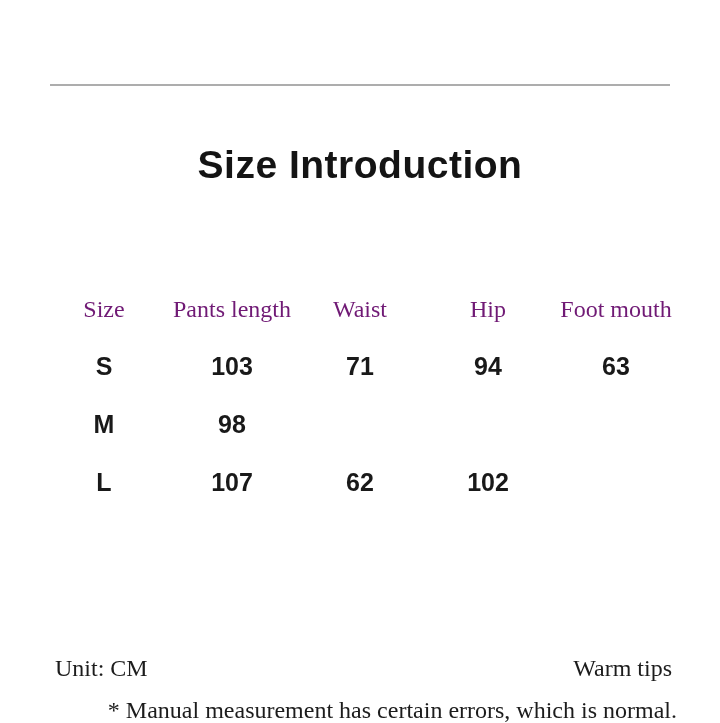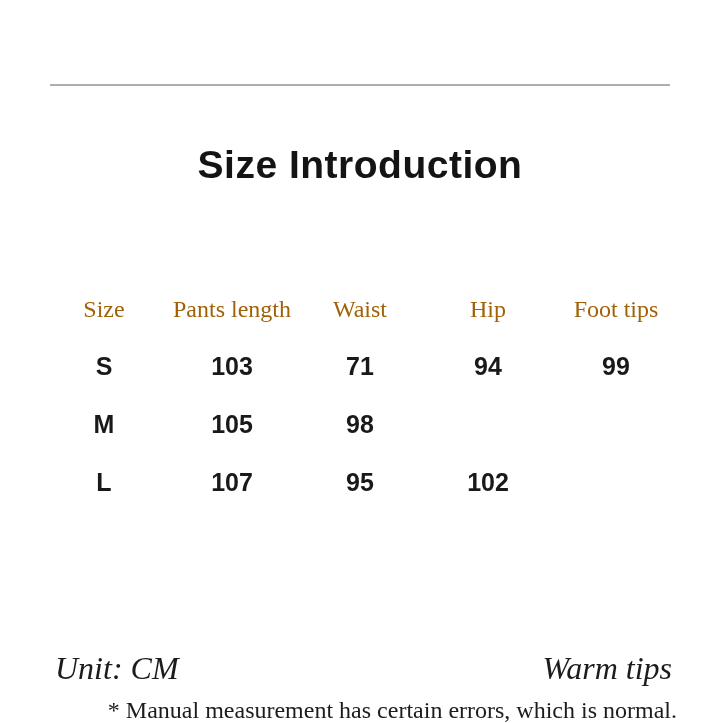--- a/index.html
+++ b/index.html
@@ -49,45 +49,44 @@
   }
   .t-row .cell {
     flex: 0 0 20%;
     text-align: center;
     white-space: nowrap;
   }
   .head-row {
     height: 56px;
     font-family: "Liberation Serif", serif;
     font-size: 24px;
-    color: #a16207;
+    color: #701a75;
   }
   .data-row {
     height: 58px;
     font-family: "Liberation Sans", sans-serif;
     font-size: 25px;
     font-weight: 700;
     color: #191919;
   }
   .data-row:first-of-type {
     margin-top: 8px;
   }
   .footer-row {
     position: absolute;
     top: 613px;
     left: 55px;
     right: 48px;
     display: flex;
     justify-content: space-between;
     align-items: baseline;
     font-family: "Liberation Serif", serif;
-    font-size: 32px;
+    font-size: 24px;
     line-height: 30px;
     color: #1c1c1c;
-    font-style: italic;
   }
   .note-row {
     position: absolute;
     top: 655px;
     left: 55px;
     right: 43px;
     text-align: right;
     font-family: "Liberation Serif", serif;
     font-size: 24px;
     line-height: 30px;
@@ -103,41 +102,40 @@
 
   <div class="title">Size Introduction</div>
 
   <div class="size-table">
 
     <div class="t-row head-row">
       <div class="cell">Size</div>
       <div class="cell">Pants length</div>
       <div class="cell">Waist</div>
       <div class="cell">Hip</div>
-      <div class="cell">Foot tips</div>
+      <div class="cell">Foot mouth</div>
     </div>
 
     <div class="t-row data-row">
       <div class="cell">S</div>
       <div class="cell">103</div>
       <div class="cell">71</div>
       <div class="cell">94</div>
-      <div class="cell">99</div>
+      <div class="cell">63</div>
     </div>
 
     <div class="t-row data-row">
       <div class="cell">M</div>
-      <div class="cell">105</div>
       <div class="cell">98</div>
     </div>
 
     <div class="t-row data-row">
       <div class="cell">L</div>
       <div class="cell">107</div>
-      <div class="cell">95</div>
+      <div class="cell">62</div>
       <div class="cell">102</div>
     </div>
 
   </div>
 
   <div class="footer-row">
     <span>Unit: CM</span>
     <span>Warm tips</span>
   </div>
 

